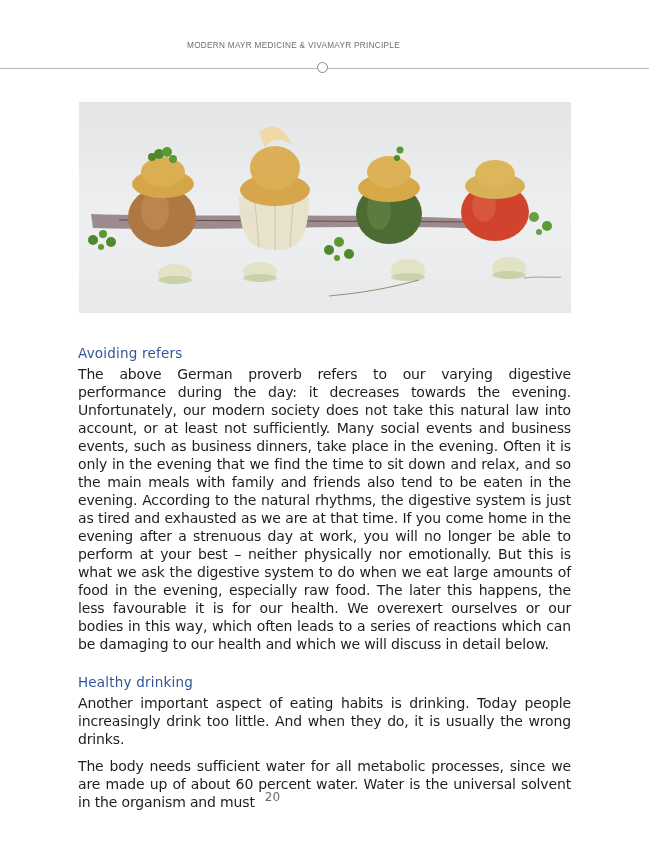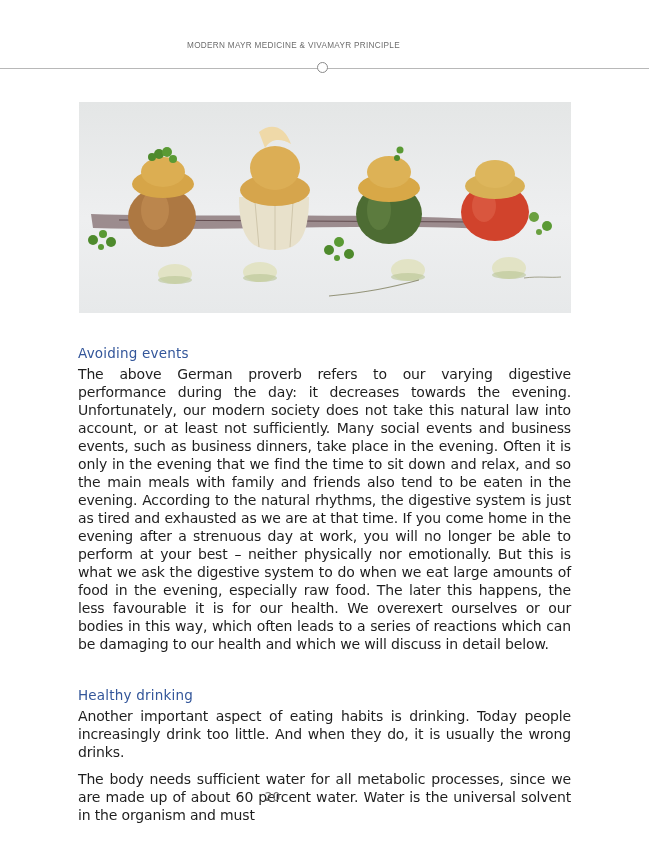--- a/index.html
+++ b/index.html
@@ -71,21 +71,21 @@
       font-family: "DejaVu Sans", sans-serif;
     }
     p {
       margin: 0;
       font-size: 14px;
       line-height: 18px;
       text-align: justify;
       letter-spacing: -0.15px;
     }
     .sec1-title { margin-bottom: 2px; }
-    .sec2 { margin-top: 32px; }
+    .sec2 { margin-top: 19px; }
     .sec2 h2 { margin-bottom: 2px; }
     .sec2 p + p { margin-top: 9px; }
     .page-number {
       position: absolute;
       top: 790px;
       left: 0;
       width: 545px;
       text-align: center;
       font-size: 12px;
       color: #6a6a6a;
@@ -153,21 +153,21 @@
     <ellipse cx="430" cy="166" rx="17" ry="11" fill="#e2e3c5"></ellipse>
       <ellipse cx="430" cy="173" rx="17" ry="4" fill="#b9c594" opacity="0.6"></ellipse>
 
     <path d="M250 194 C 290 190, 310 186, 340 178" stroke="#5c5a2e" stroke-width="1.2" fill="none" opacity="0.6"></path>
     <path d="M445 176 C 460 174, 470 176, 482 175" stroke="#5c5a2e" stroke-width="1" fill="none" opacity="0.5"></path>
   </svg>
 </div>
 
 <div class="content">
   <section>
-    <h2 class="sec1-title">Avoiding events</h2>
+    <h2 class="sec1-title">Avoiding refers</h2>
     <p>The above German proverb refers to our varying digestive performance during the day: it decreases towards the evening. Unfortunately, our modern society does not take this natural law into account, or at least not sufficiently. Many social events and business events, such as business dinners, take place in the evening. Often it is only in the evening that we find the time to sit down and relax, and so the main meals with family and friends also tend to be eaten in the evening. According to the natural rhythms, the digestive system is just as tired and exhausted as we are at that time. If you come home in the evening after a strenuous day at work, you will no longer be able to perform at your best – neither physically nor emotionally. But this is what we ask the digestive system to do when we eat large amounts of food in the evening, especially raw food. The later this happens, the less favourable it is for our health. We overexert ourselves or our bodies in this way, which often leads to a series of reactions which can be damaging to our health and which we will discuss in detail below.</p>
   </section>
   <section class="sec2">
     <h2>Healthy drinking</h2>
     <p>Another important aspect of eating habits is drinking. Today people increasingly drink too little. And when they do, it is usually the wrong drinks.</p>
     <p>The body needs sufficient water for all metabolic processes, since we are made up of about 60 percent water. Water is the universal solvent in the organism and must</p>
   </section>
 </div>
 
 <div class="page-number">20</div>

